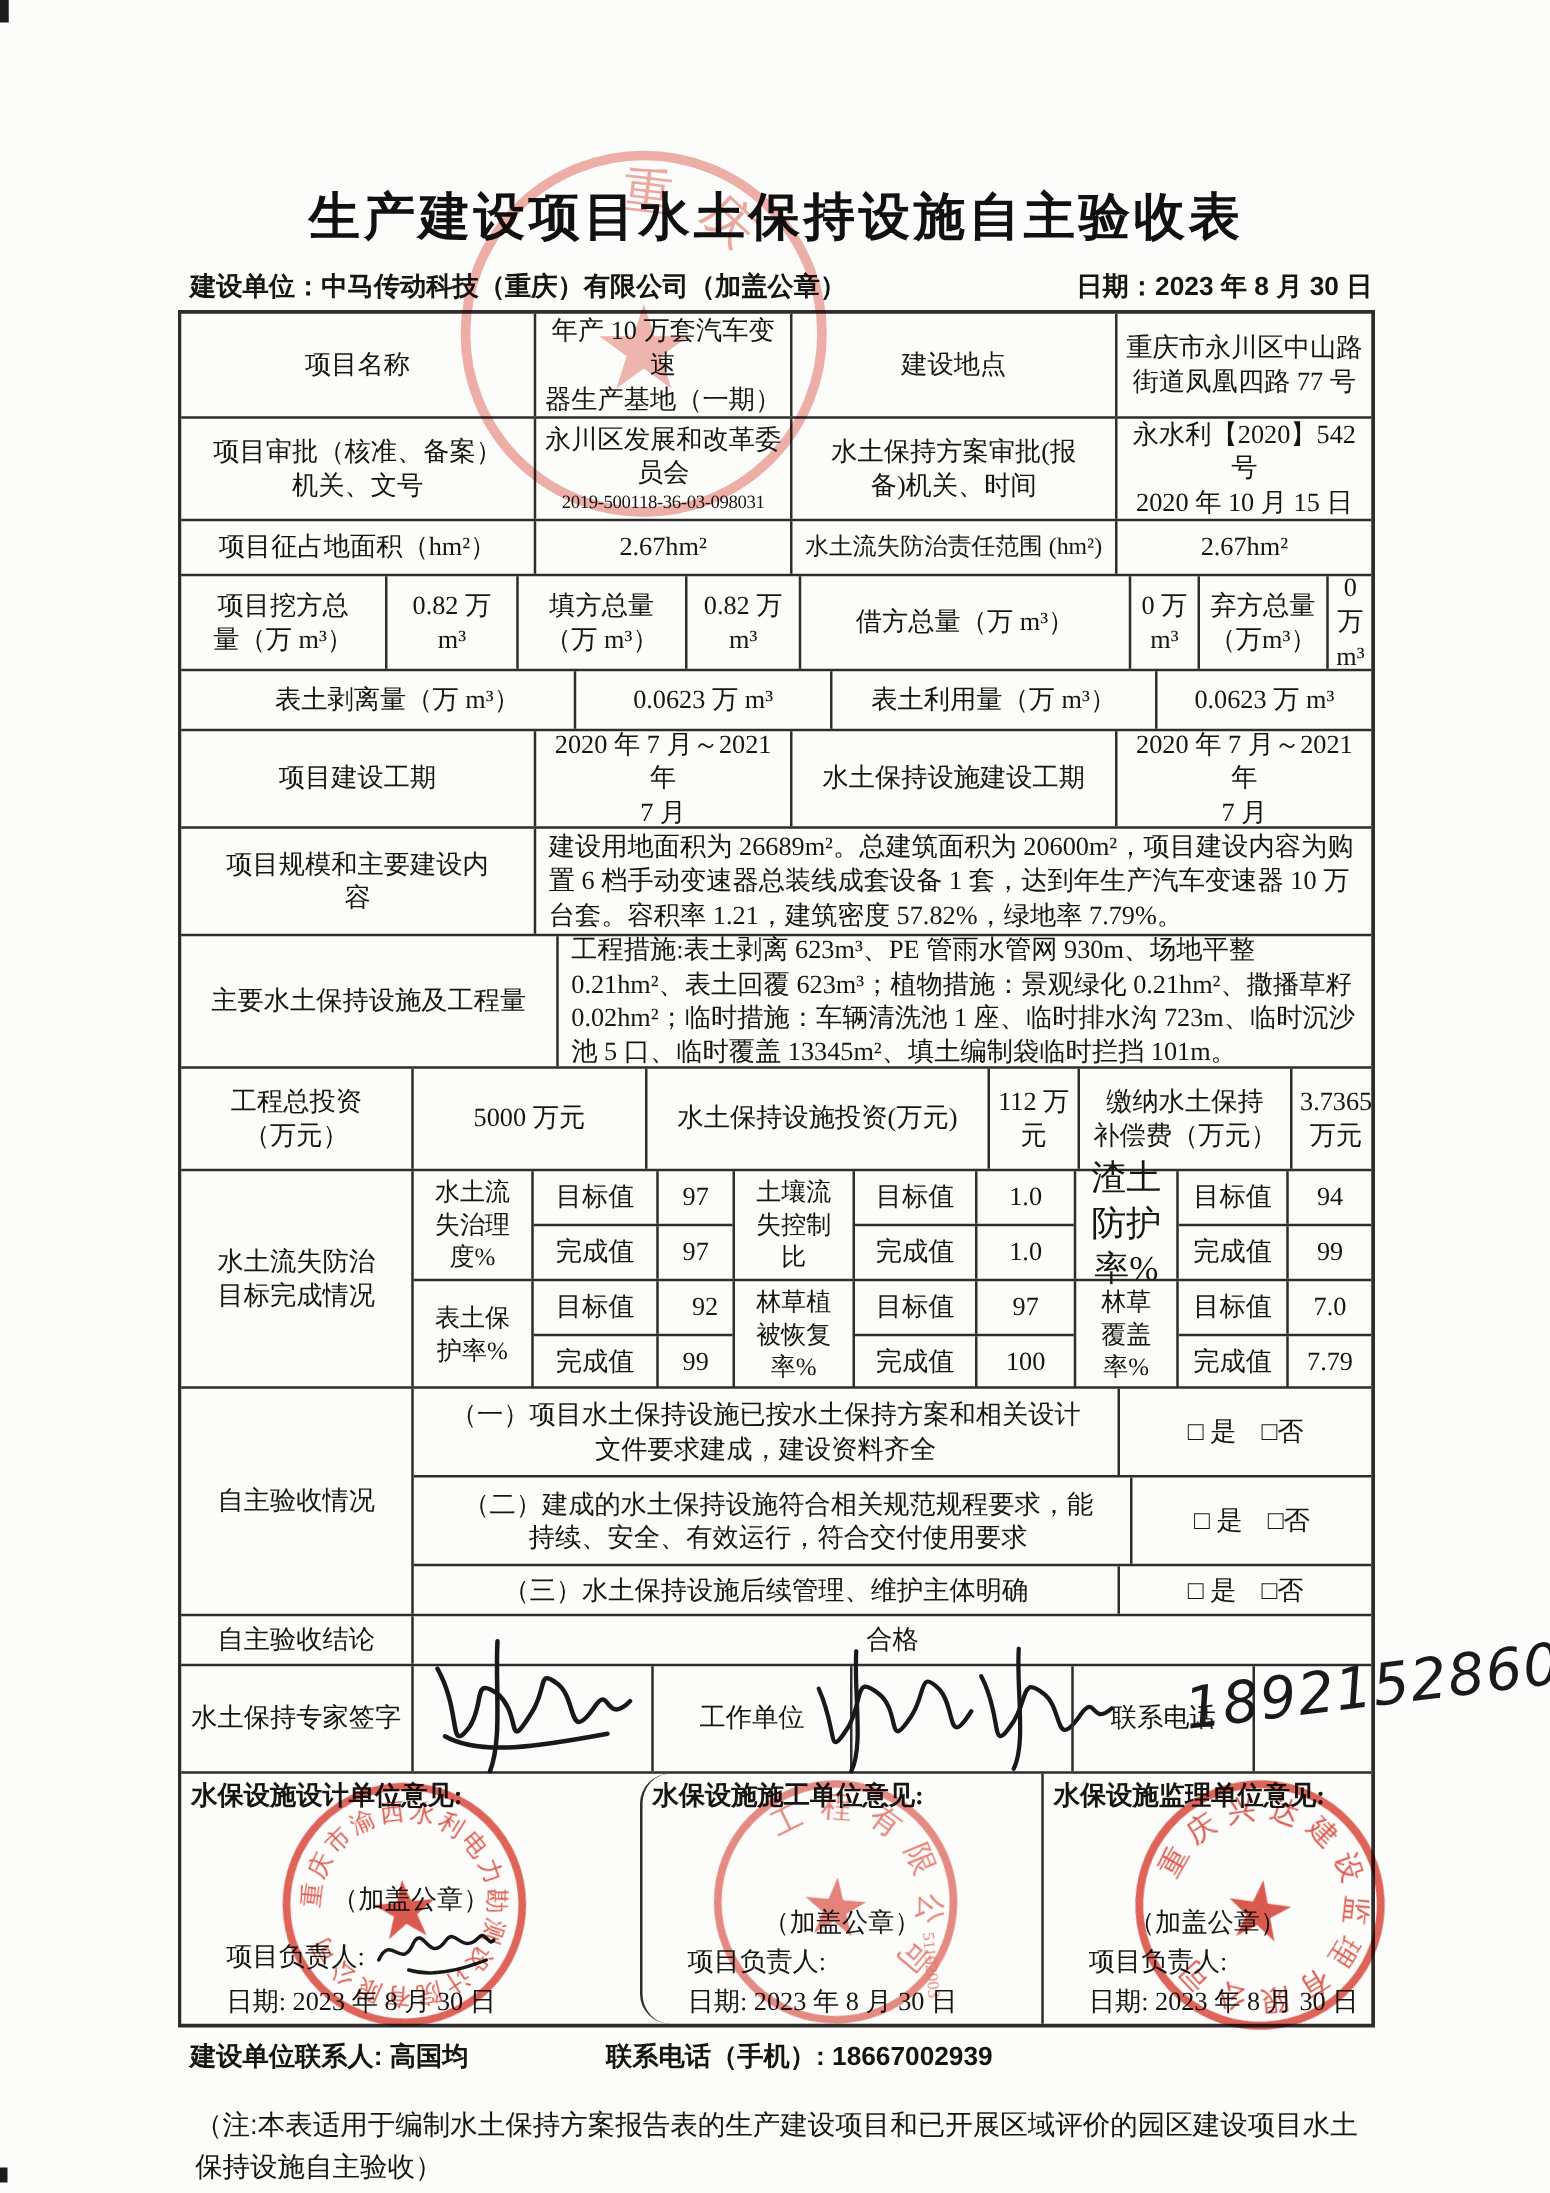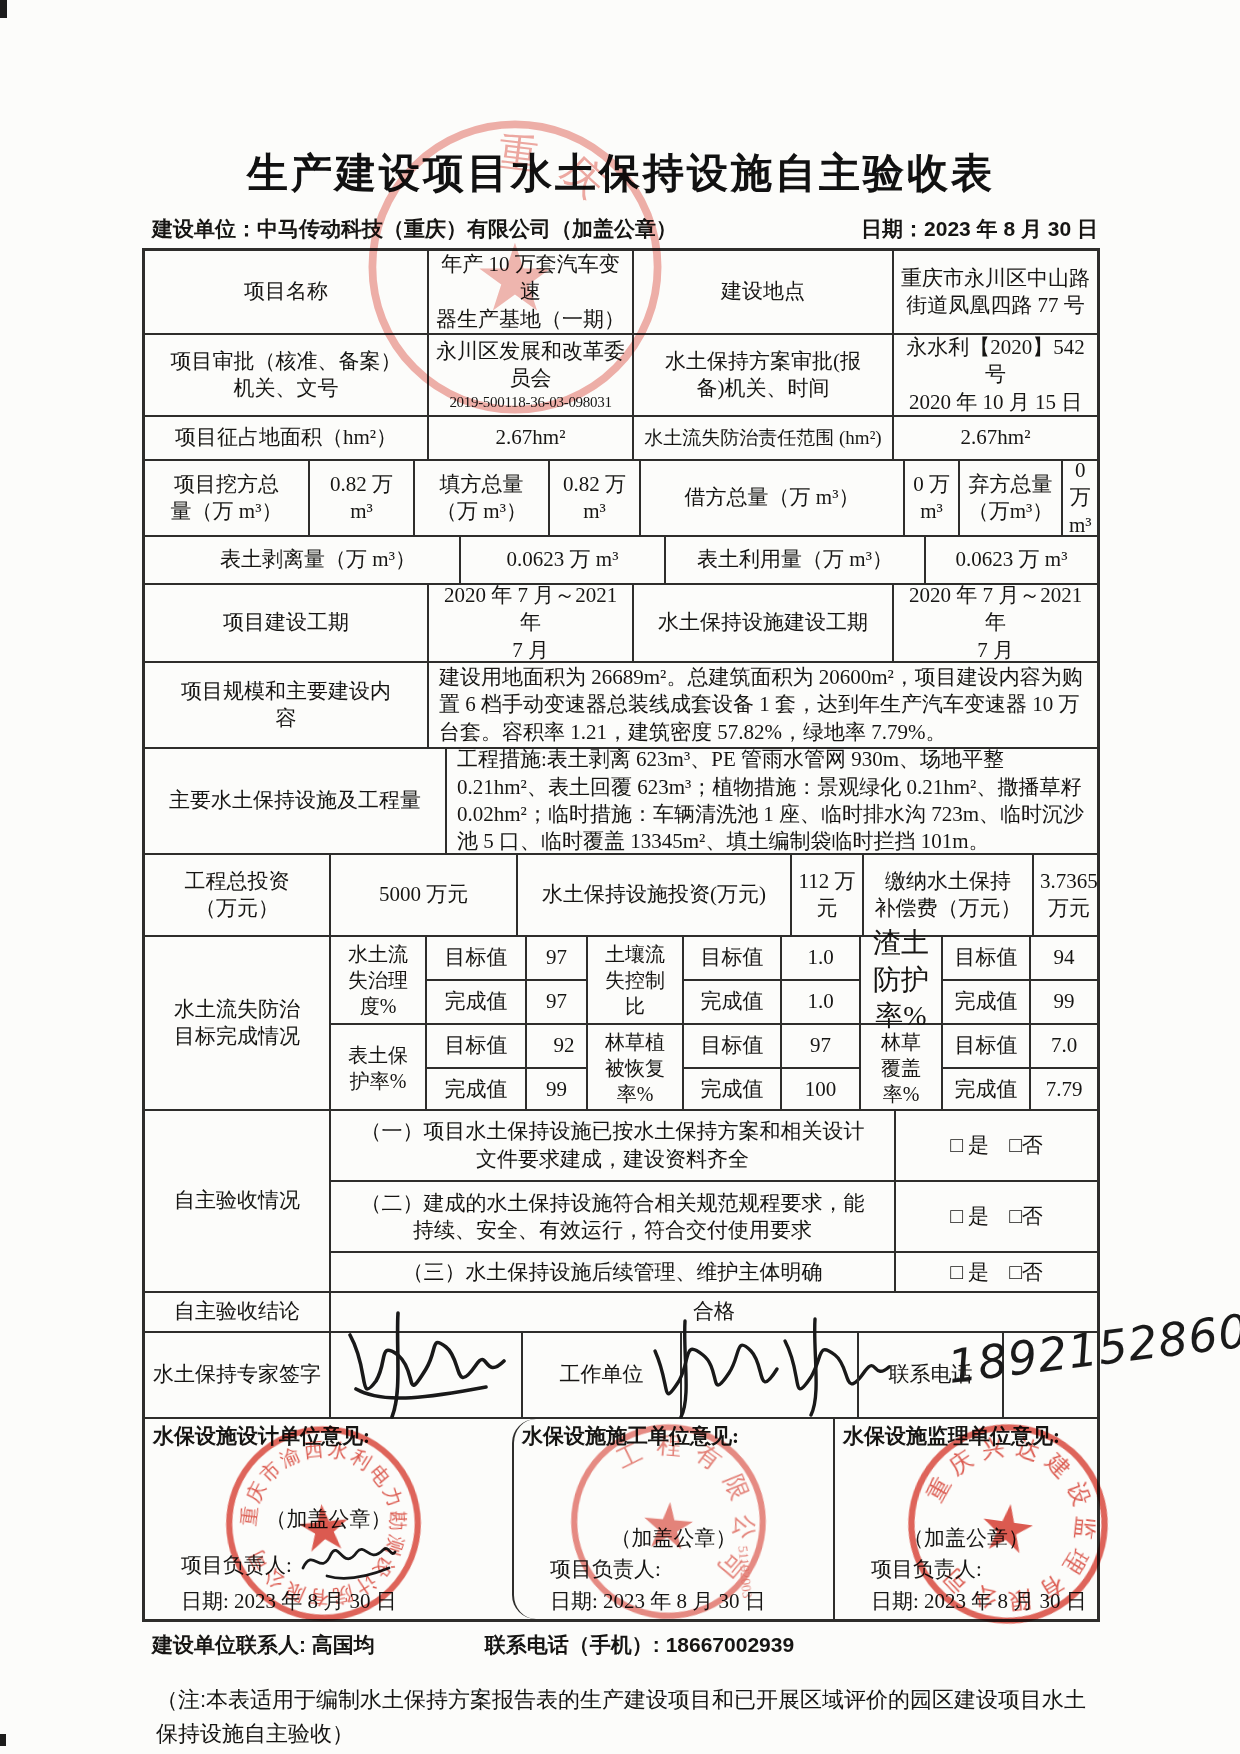--- a/index.html
+++ b/index.html
@@ -272,21 +272,21 @@
       <div class="v" style="flex:1;">
         <div class="r" style="height:70px;">
           <div class="c" style="width:563px;padding:2px 28px;">（一）项目水土保持设施已按水土保持方案和相关设计文件要求建成，建设资料齐全</div>
           <div class="c" style="flex:1;">
             <span class="cbx">
               <span class="box">□ 是</span>
               <span class="box">□否</span>
             </span>
           </div>
         </div>
-        <div class="r" style="height:70px;">
+        <div class="r" style="height:70px;padding-left:10px;">
           <div class="c" style="width:563px;padding:2px 28px;">（二）建成的水土保持设施符合相关规范规程要求，能持续、安全、有效运行，符合交付使用要求</div>
           <div class="c" style="flex:1;">
             <span class="cbx">
               <span class="box">□ 是</span>
               <span class="box">□否</span>
             </span>
           </div>
         </div>
         <div class="r" style="height:38px;">
           <div class="c" style="width:563px;">（三）水土保持设施后续管理、维护主体明确</div>

